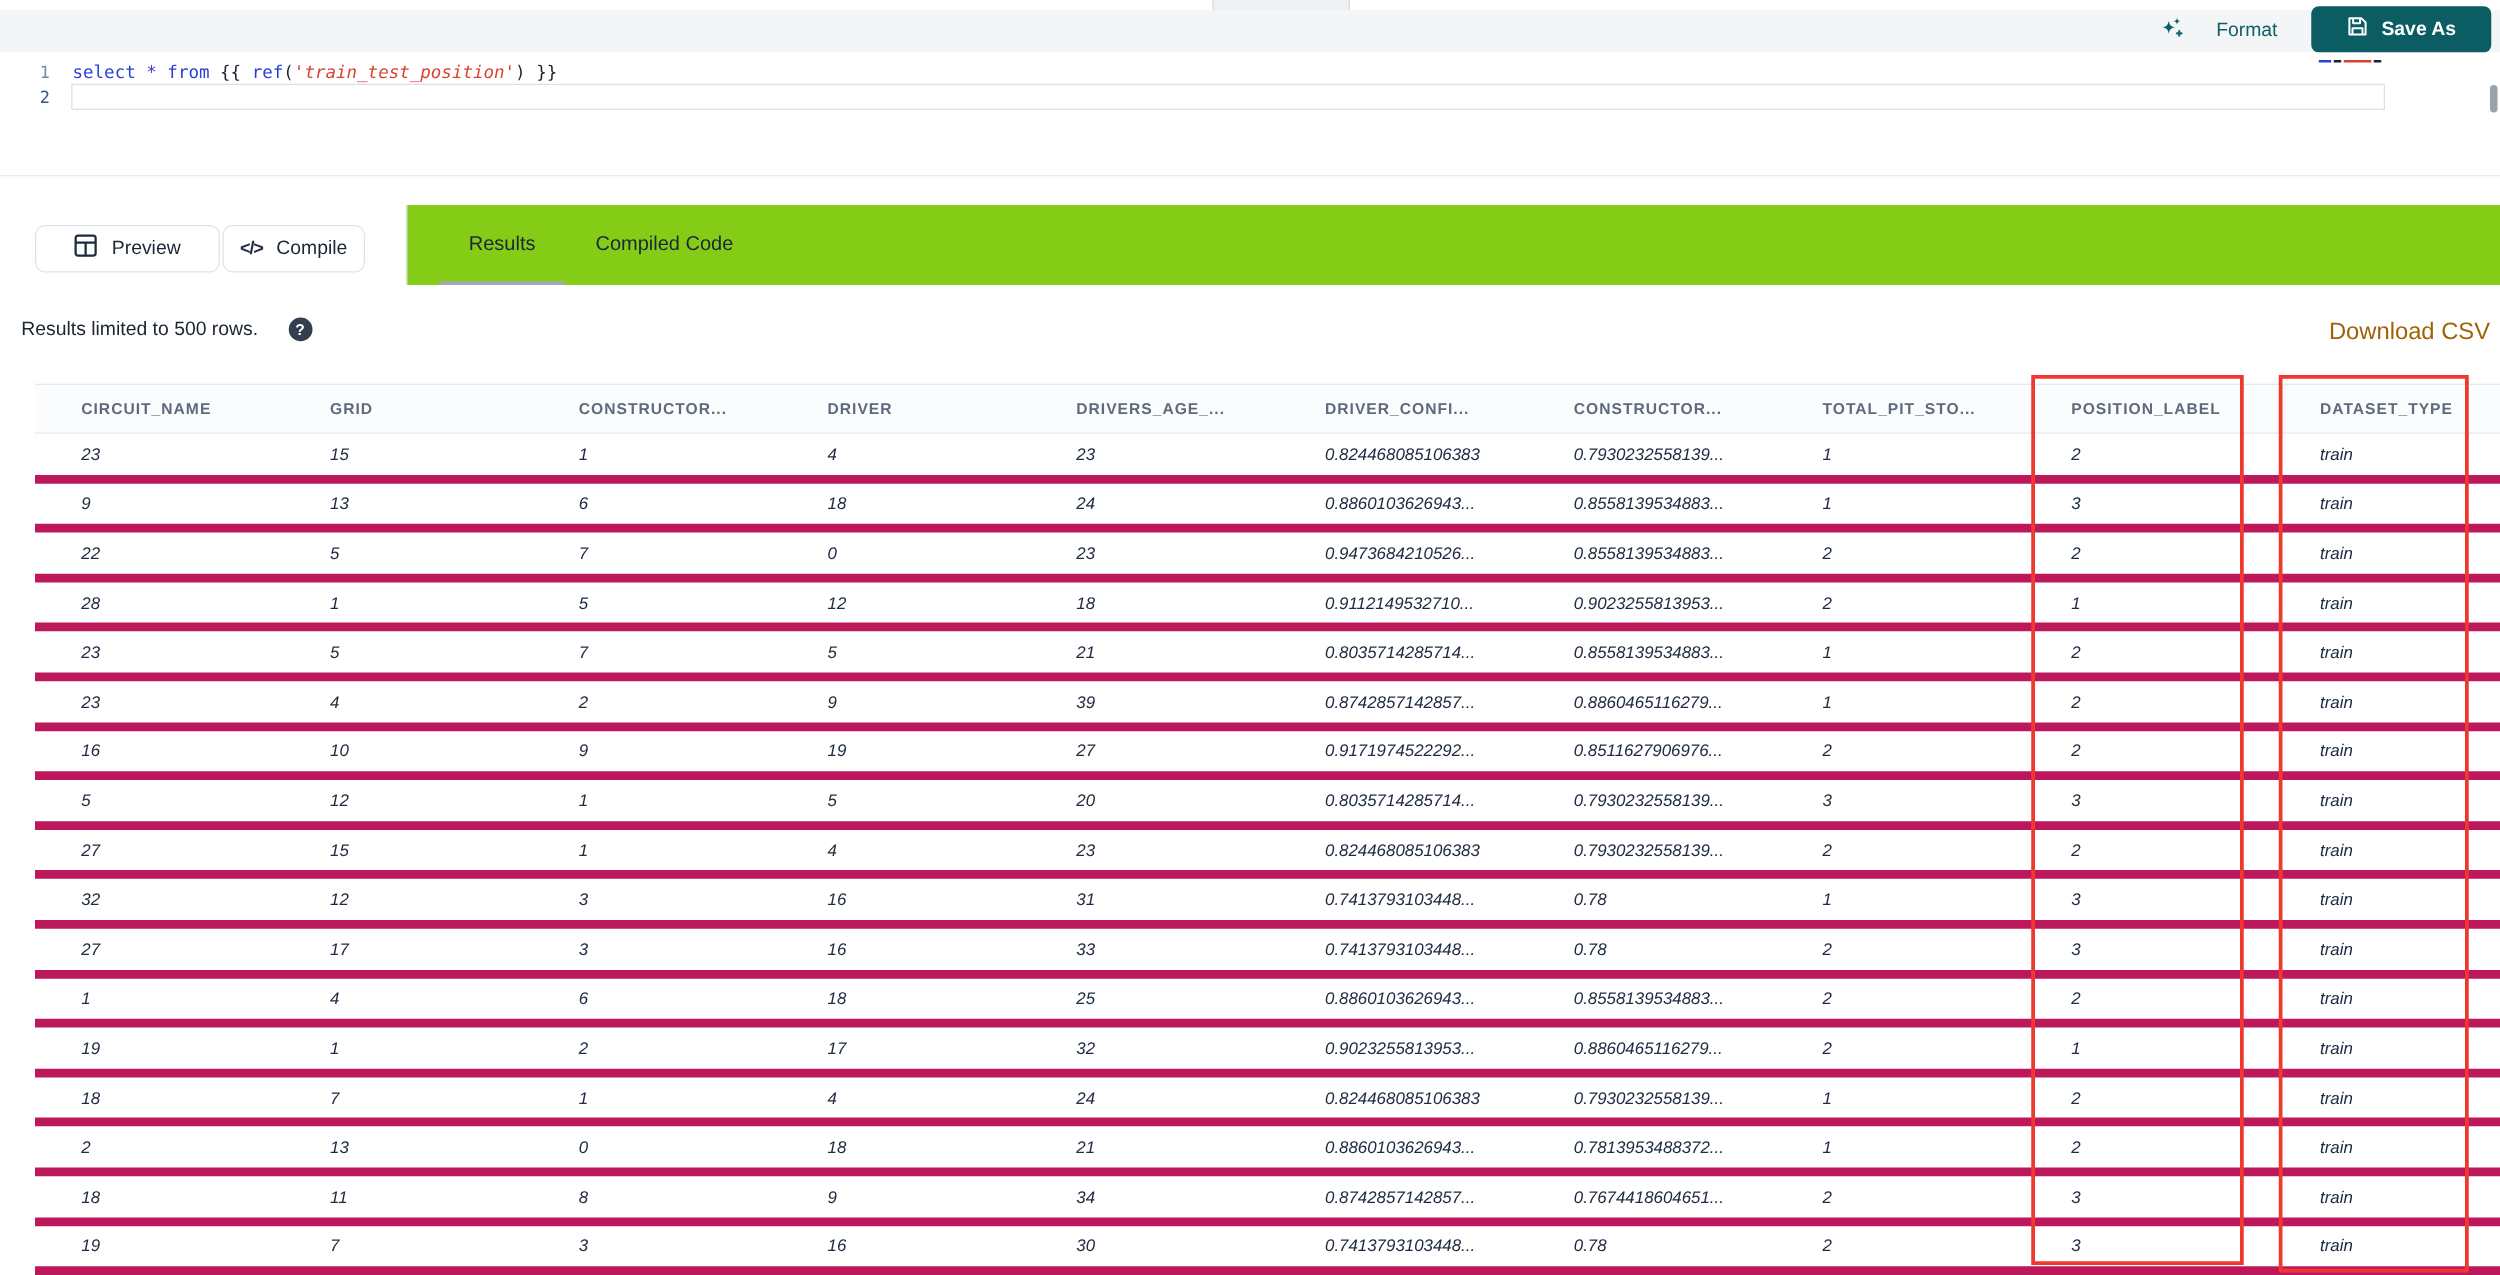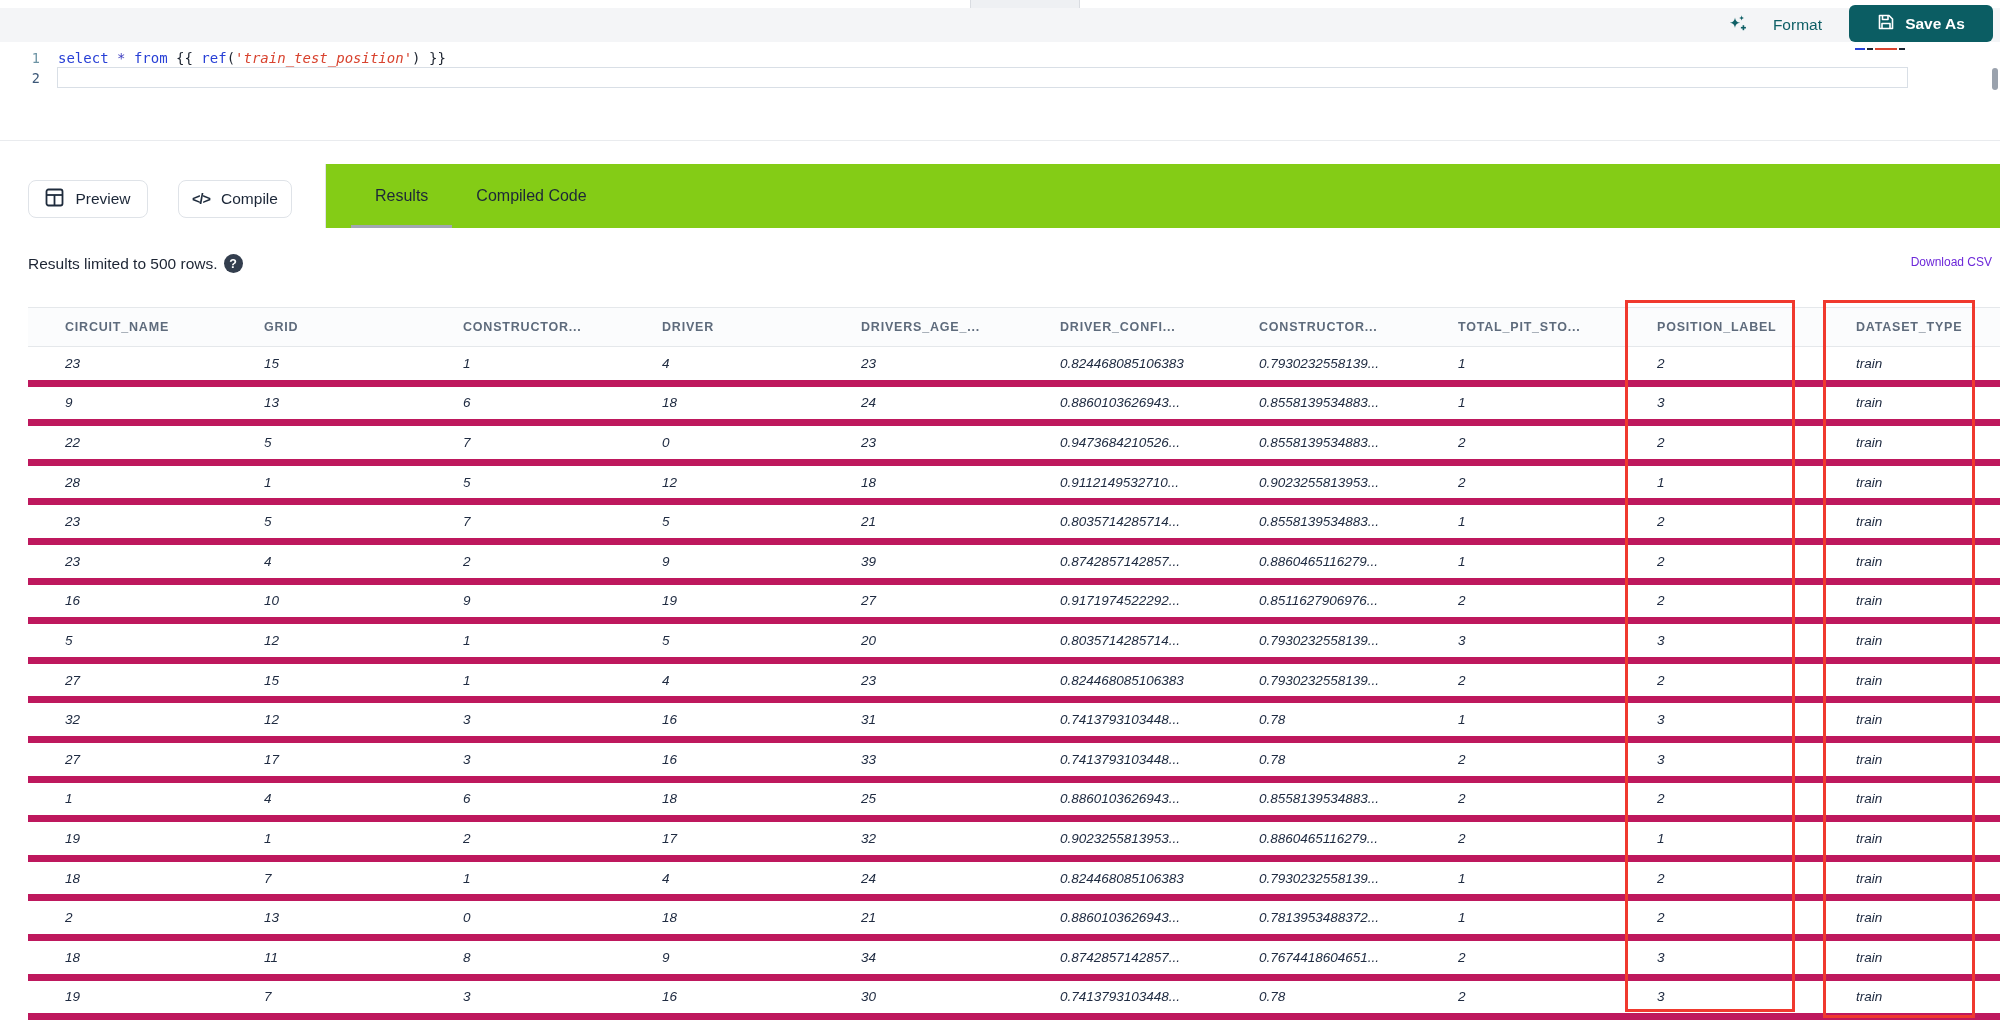--- a/index.html
+++ b/index.html
@@ -33,36 +33,36 @@
   .tok-fn { color:#2840d6; } .tok-pn { color:#1d2430; } .tok-str { color:#d8432f;font-style:italic; } .tok-pl { color:#1d2430; }
   #minimap { position:absolute; left:1855px; top:4px; width:56px; height:6px; display:flex; gap:2px; align-items:center; }
   #minimap i { display:block; height:2px; }
   #scroll-thumb { position:absolute; left:1992px; top:26px; width:6px; height:22px; background:#9aa2ad; border-radius:3px; }
 
   
   #actions-row { position:absolute; left:0; top:142px; width:2000px; height:86px; background:#fff; }
   .action-btn { position:absolute; top:38px; height:38px; background:#fff; border:1px solid #dfe3e8;
     border-radius:8px; display:flex; align-items:center; justify-content:center; gap:11px; font-size:15.5px;
     color:#1b2637; font-weight:500; cursor:pointer; font-family:"Liberation Sans", sans-serif; }
-  #preview-btn { left:28px; width:120px; }
+  #preview-btn { left:28px; width:148px; }
   #compile-btn { left:178px; width:114px; }
   .compile-glyph { font-weight:700; font-size:14.5px; color:#1e2b3c; letter-spacing:-1px; }
   #tab-strip { position:absolute; left:325px; top:22px; right:0; height:64px; background:#84cc16;
     border-left:1px solid #e0e3e8; display:flex; align-items:stretch; }
   .tab { padding:0 24px; display:flex; align-items:center; font-size:16px; color:#1d2738; cursor:pointer; }
   .tab:first-child { margin-left:25px; }
   .tab.active { box-shadow: inset 0 -3px 0 #a2a8b1; }
 
   
   #results-bar { position:absolute; left:0; top:228px; width:2000px; height:79px; background:#fff; }
-  #limit-text { position:absolute; left:28px; top:26px; font-size:15.5px; font-weight:500; color:#1c2433;
-    display:flex; align-items:center; gap:6px; }
+  #limit-text { position:absolute; left:17px; top:26px; font-size:15.5px; font-weight:500; color:#1c2433;
+    display:flex; align-items:center; gap:24px; }
   .help-icon { display:inline-flex; width:19px; height:19px; border-radius:50%; background:#333e4e; color:#fff;
     font-size:12.5px; font-weight:700; align-items:center; justify-content:center; cursor:pointer; }
-  #download-csv { position:absolute; right:8px; top:27px; font-size:12px; color:#6d28d9; cursor:pointer; }
+  #download-csv { position:absolute; right:8px; top:27px; font-size:19px; color:#a16207; cursor:pointer; }
 
   
   #table { position:absolute; left:28px; top:307px; width:1972px; }
   .t-head { display:grid; grid-template-columns:repeat(10,199px); height:40px; align-items:center;
     background:#fbfcfd; border-top:1px solid #e5e8eb; border-bottom:1px solid #e5e8eb; }
   .t-head .th { padding-left:37px; font-size:12.5px; font-weight:700; letter-spacing:0.8px; color:#5e6b7c;
     white-space:nowrap; overflow:hidden; }
   .t-row { display:grid; grid-template-columns:repeat(10,199px); height:39.6px; align-items:center;
     border-bottom:7px solid #be185d;font-style:italic; }
   .t-row .td { padding-left:37px; font-size:13.5px; color:#202c42; white-space:nowrap; overflow:hidden; }

